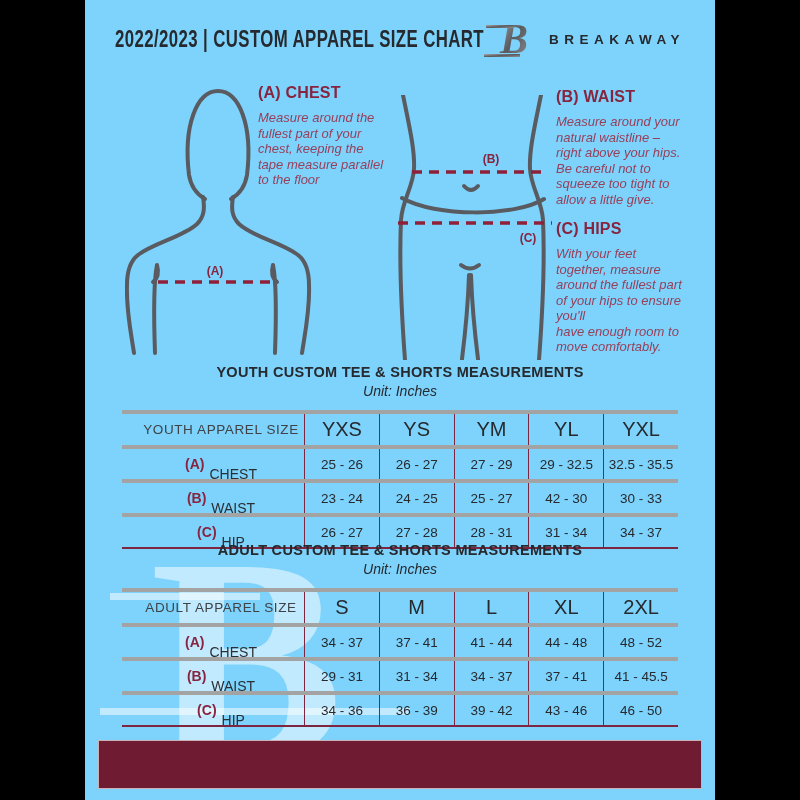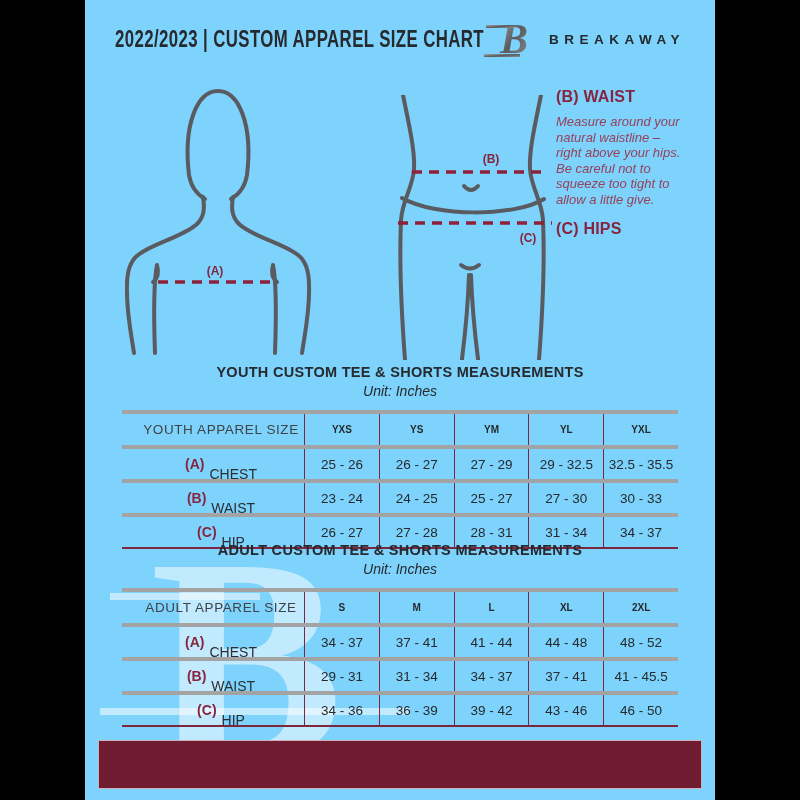--- a/index.html
+++ b/index.html
@@ -54,21 +54,21 @@
   .tbl {
     position:absolute; left:37px; width:556px; z-index:2;
     border-bottom:2px solid #7e2540;
   }
   .trow { display:flex; border-top:4px solid #a3a3a3; height:30px; }
   .trow.head { height:31px; }
   .trow > div { display:flex; align-items:center; justify-content:center; box-sizing:border-box; }
   .c0 { width:182px; justify-content:flex-start; padding-left:16px; }
   .cell { flex:1; border-left:1.5px solid #7e2540; }
   .head .c0 { font-size:13.5px; color:#3f4247; letter-spacing:0.6px; }
-  .head .cell { font-size:10px; font-weight:bold; color:#26292e; }
+  .head .cell { font-size:20px; font-weight:normal; color:#26292e; }
   .cell.v { font-size:13.5px; color:#26292e; }
   .c0 .k { color:#87243f; font-weight:bold; font-size:14px; }
   .c0 .n { color:#2b2e33; font-size:14px; margin-left:5px;margin-top:20px; }
   .t-youth { top:410px; }
   .t-adult { top:588px; }
   .ti-youth { top:364px; } .tu-youth { top:383px; }
   .ti-adult { top:542px; } .tu-adult { top:561px; }
   
   .footer-bar {
     position:absolute; left:13px; top:740px; width:604px; height:49px;
@@ -113,31 +113,46 @@
       <path d="M 12,103 C 45,122 125,122 154,104"></path>
       <path d="M 71,170 Q 80,177 89,170"></path>
       <path d="M 79,180 C 78,210 75,240 72,264"></path>
       <path d="M 81,180 C 82,210 85,240 88,264"></path>
       <line class="dash" x1="22" y1="77" x2="155" y2="77"></line>
       <line class="dash" x1="8" y1="128" x2="162" y2="128"></line>
       <text x="101" y="68" text-anchor="middle">(B)</text>
       <text x="138" y="147" text-anchor="middle">(C)</text>
     </svg>
 
+    <div class="instr i-chest">
+      <div class="instr-h">(A) CHEST</div>
+      <div class="instr-b">Measure around the
+fullest part of your
+chest, keeping the
+tape measure parallel
+to the floor</div>
+    </div>
     <div class="instr i-waist">
       <div class="instr-h">(B) WAIST</div>
       <div class="instr-b">Measure around your
 natural waistline –
 right above your hips.
 Be careful not to
 squeeze too tight to
 allow a little give.</div>
     </div>
     <div class="instr i-hips">
       <div class="instr-h">(C) HIPS</div>
+      <div class="instr-b">With your feet
+together, measure
+around the fullest part
+of your hips to ensure
+you'll
+have enough room to
+move comfortably.</div>
     </div>
 
     <svg class="watermark" width="420" height="250" viewBox="0 0 420 250">
       <text x="50" y="222" font-family="Liberation Serif, serif" font-size="290" font-weight="bold">B</text>
       <rect x="10" y="58" width="150" height="7"></rect>
       <rect x="0" y="173" width="310" height="7"></rect>
     </svg>
 
     <div class="tbl-title ti-youth">YOUTH CUSTOM TEE &amp; SHORTS MEASUREMENTS</div>
     <div class="tbl-unit tu-youth">Unit: Inches</div>
@@ -162,21 +177,21 @@
         <div class="cell v">32.5 - 35.5</div>
       </div>
       <div class="trow">
         <div class="c0">
             <span class="k">(B)</span>
             <span class="n">WAIST</span>
           </div>
         <div class="cell v">23 - 24</div>
         <div class="cell v">24 - 25</div>
         <div class="cell v">25 - 27</div>
-        <div class="cell v">27 - 30</div>
+        <div class="cell v">42 - 30</div>
         <div class="cell v">30 - 33</div>
       </div>
       <div class="trow">
         <div class="c0">
             <span class="k">(C)</span>
             <span class="n">HIP</span>
           </div>
         <div class="cell v">26 - 27</div>
         <div class="cell v">27 - 28</div>
         <div class="cell v">28 - 31</div>

